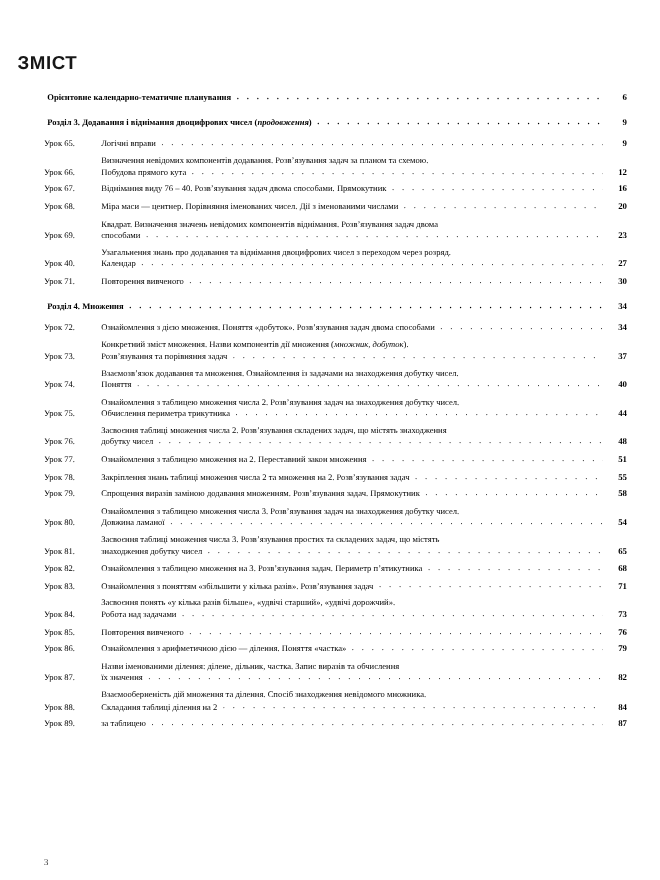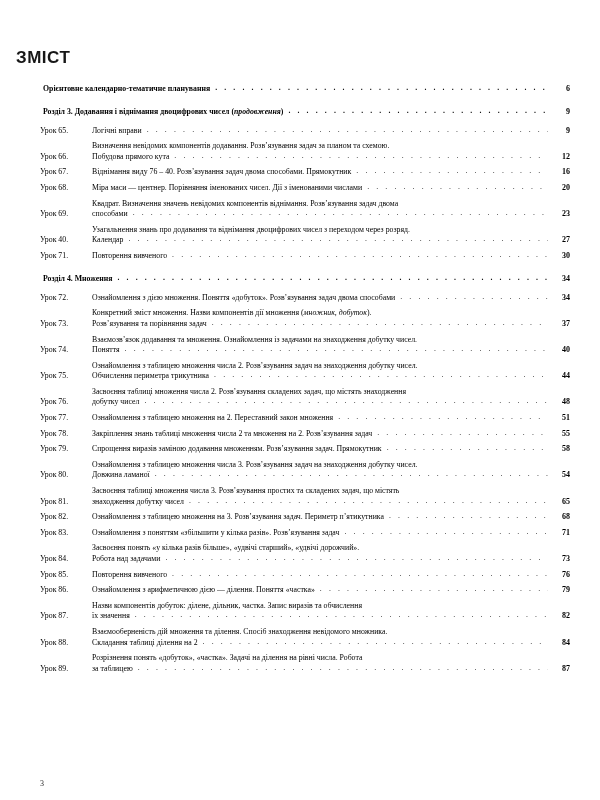--- a/index.html
+++ b/index.html
@@ -398,21 +398,21 @@
           <span class="line-2">
             <span class="entry-text">Ознайомлення з арифметичною дією — ділення. Поняття «частка»</span>
             <span class="lead-dots">. . . . . . . . . . . . . . . . . . . . . . . . . . . . . . . . . . . . . . . . . . . . . . . . . . . . . . . . . . . . . . . . . . . . . . . . . . . . . . . . . . . . . . . . . . . . . . . . . . . . . . . . . . . . . . . . . . . . . . . . . . . . . . . . . . . . . . . . . . . . . . . . . . . . . . . . . . . . . . . . . . . . . . . . . . . . . . . . . . . . . . . . . . . . . . . . . . . . . . . </span>
             <span class="entry-page">79</span>
           </span>
         </span>
       </li>
       <li class="toc-entry level-lesson">
         <span class="entry-num">Урок 87.</span>
         <span class="entry-body row-wrap">
-          <span class="line-1">Назви компонентів добуток: ділене, дільник, частка. Запис виразів та обчислення</span>
+          <span class="line-1">Назви іменованими ділення: ділене, дільник, частка. Запис виразів та обчислення</span>
           <span class="line-2">
             <span class="entry-text">їх значення</span>
             <span class="lead-dots">. . . . . . . . . . . . . . . . . . . . . . . . . . . . . . . . . . . . . . . . . . . . . . . . . . . . . . . . . . . . . . . . . . . . . . . . . . . . . . . . . . . . . . . . . . . . . . . . . . . . . . . . . . . . . . . . . . . . . . . . . . . . . . . . . . . . . . . . . . . . . . . . . . . . . . . . . . . . . . . . . . . . . . . . . . . . . . . . . . . . . . . . . . . . . . . . . . . . . . . </span>
             <span class="entry-page">82</span>
           </span>
         </span>
       </li>
       <li class="toc-entry level-lesson">
         <span class="entry-num">Урок 88.</span>
         <span class="entry-body row-wrap">
@@ -420,21 +420,20 @@
           <span class="line-2">
             <span class="entry-text">Складання таблиці ділення на 2</span>
             <span class="lead-dots">. . . . . . . . . . . . . . . . . . . . . . . . . . . . . . . . . . . . . . . . . . . . . . . . . . . . . . . . . . . . . . . . . . . . . . . . . . . . . . . . . . . . . . . . . . . . . . . . . . . . . . . . . . . . . . . . . . . . . . . . . . . . . . . . . . . . . . . . . . . . . . . . . . . . . . . . . . . . . . . . . . . . . . . . . . . . . . . . . . . . . . . . . . . . . . . . . . . . . . . </span>
             <span class="entry-page">84</span>
           </span>
         </span>
       </li>
       <li class="toc-entry level-lesson">
         <span class="entry-num">Урок 89.</span>
         <span class="entry-body row-wrap">
-          <span class="line-1">Розрізнення понять «добуток», «частка». Задачі на ділення на рівні числа. Робота</span>
           <span class="line-2">
             <span class="entry-text">за таблицею</span>
             <span class="lead-dots">. . . . . . . . . . . . . . . . . . . . . . . . . . . . . . . . . . . . . . . . . . . . . . . . . . . . . . . . . . . . . . . . . . . . . . . . . . . . . . . . . . . . . . . . . . . . . . . . . . . . . . . . . . . . . . . . . . . . . . . . . . . . . . . . . . . . . . . . . . . . . . . . . . . . . . . . . . . . . . . . . . . . . . . . . . . . . . . . . . . . . . . . . . . . . . . . . . . . . . . </span>
             <span class="entry-page">87</span>
           </span>
         </span>
       </li>
     </ul>
 
   <div class="folio">3</div>

